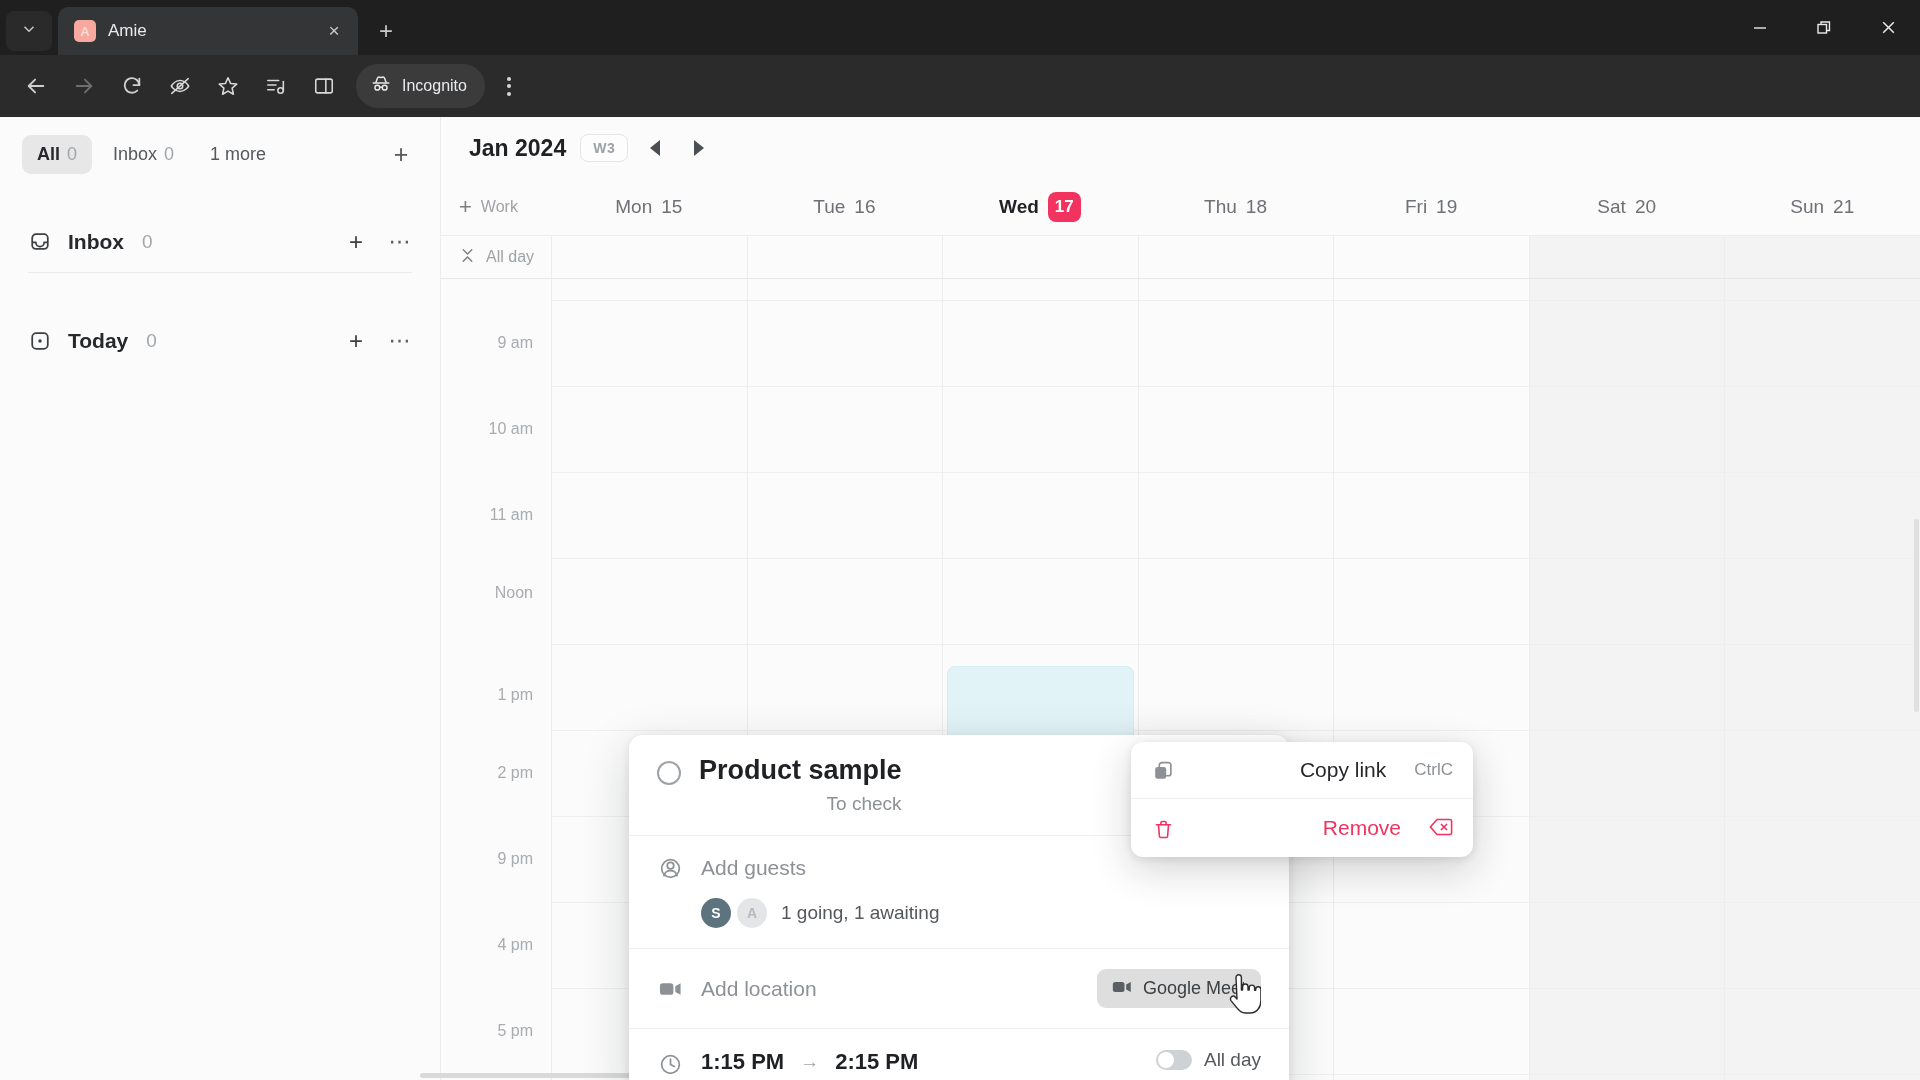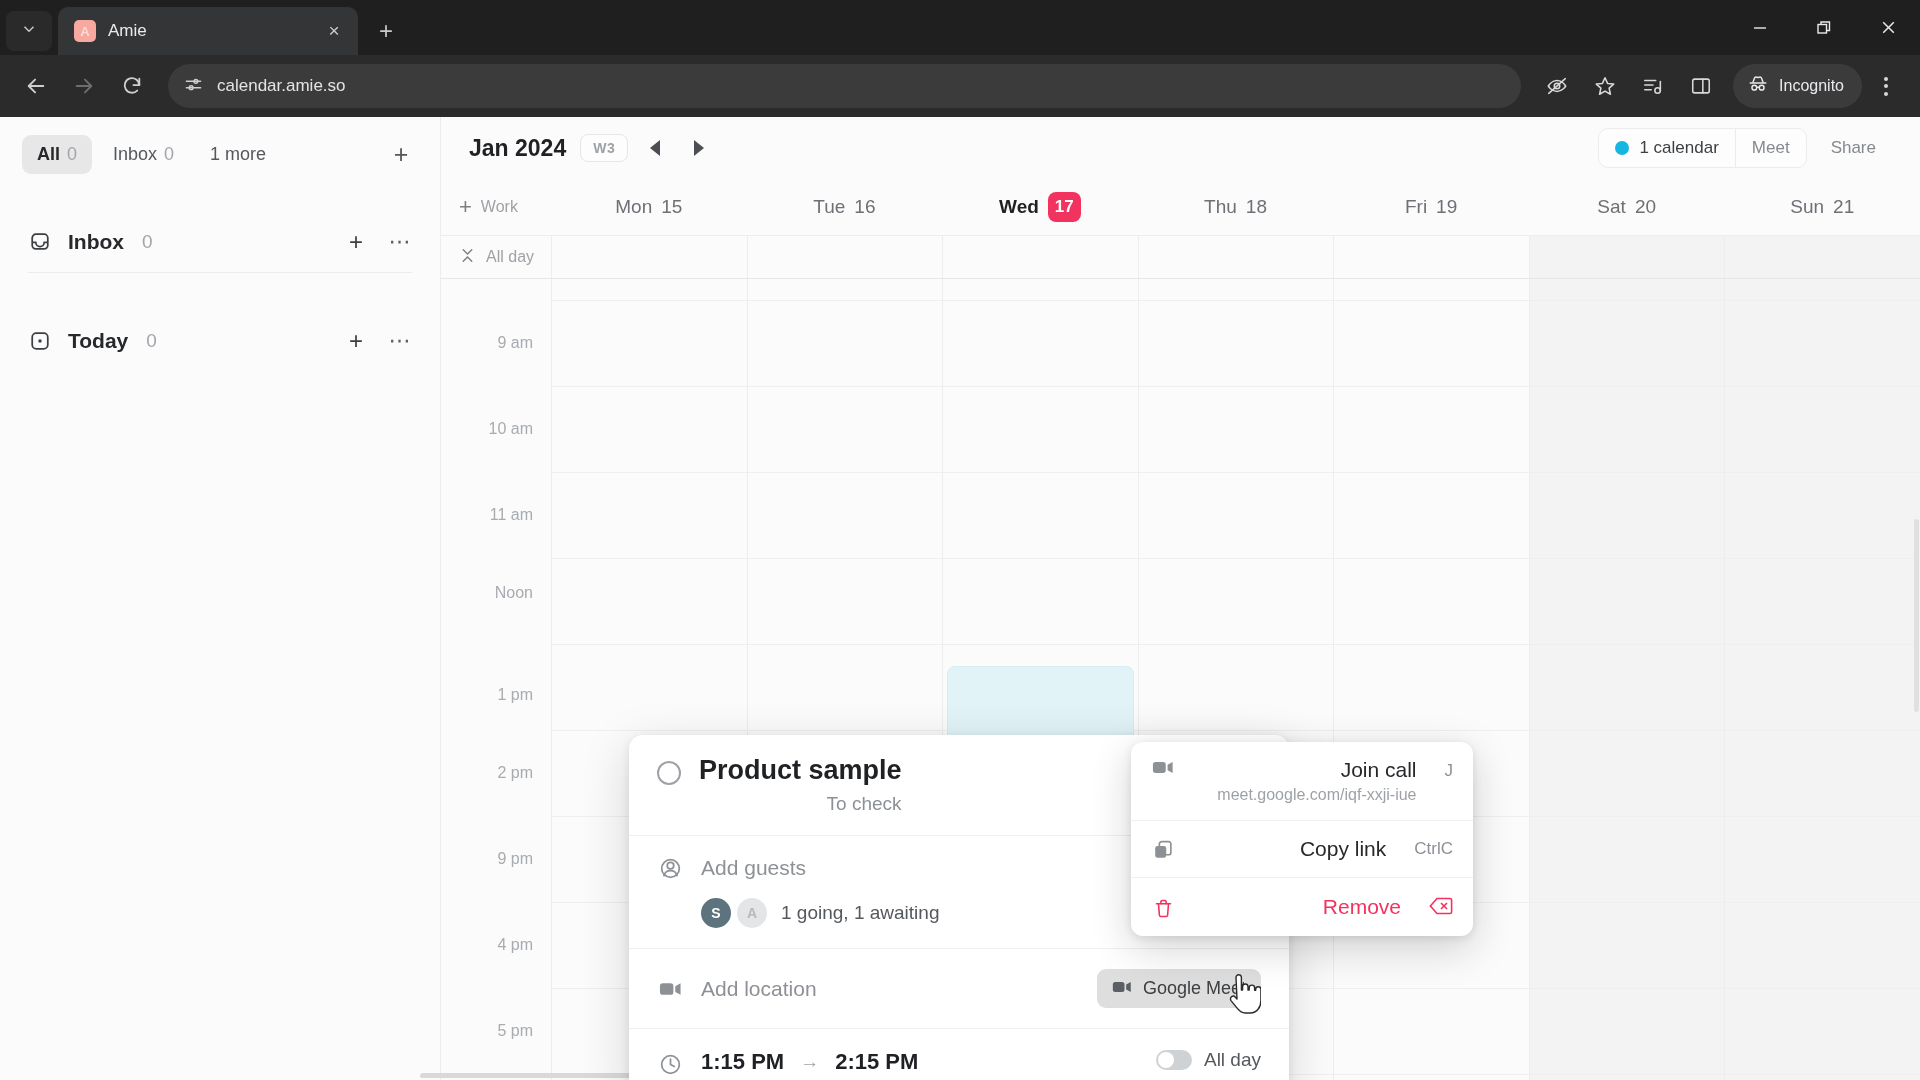--- a/index.html
+++ b/index.html
@@ -326,31 +326,20 @@
           <line x1="4" y1="12" x2="19" y2="12"></line>
           <polyline points="13,5 20,12 13,19"></polyline>
         </svg>
     </div>
     <div class="navbtn">
       <svg width="22" height="22" viewBox="0 0 24 24">
           <path d="M20 11a8 8 0 1 0-2.3 6"></path>
           <polyline points="20,4 20,11 13.5,11"></polyline>
         </svg>
     </div>
-    <div class="omnibox">
-      <span class="siteicon">
-        <svg width="19" height="19" viewBox="0 0 24 24">
-            <line x1="3" y1="8" x2="21" y2="8"></line>
-            <line x1="3" y1="16" x2="21" y2="16"></line>
-            <circle cx="15" cy="8" r="2.4"></circle>
-            <circle cx="9" cy="16" r="2.4"></circle>
-          </svg>
-      </span>
-      <span class="url">calendar.amie.so</span>
-    </div>
     <div class="tb-icon">
       <svg width="22" height="22" viewBox="0 0 24 24">
           <path d="M2.5 12s3.6-6 9.5-6 9.5 6 9.5 6-3.6 6-9.5 6S2.5 12 2.5 12z"></path>
           <circle cx="12" cy="12" r="3"></circle>
           <line x1="3" y1="20" x2="21" y2="4"></line>
         </svg>
     </div>
     <div class="tb-icon">
       <svg width="22" height="22" viewBox="0 0 24 24">
           <polygon points="12,3 14.8,9.2 21.5,9.9 16.5,14.4 17.9,21 12,17.6 6.1,21 7.5,14.4 2.5,9.9 9.2,9.2"></polygon>
@@ -449,30 +438,20 @@
       <div class="cal-head">
         <div class="cal-month">Jan 2024</div>
         <div class="w-badge">W3</div>
         <div class="arrow-btn">
             <span class="tri left"></span>
           </div>
         <div class="arrow-btn">
             <span class="tri right"></span>
           </div>
 
-        <div class="cal-head-right">
-          <div class="calgroup">
-            <div>
-              <span class="dot-cal"></span>
-              <span>1 calendar</span>
-            </div>
-            <div>Meet</div>
-          </div>
-          <div class="share-btn">Share</div>
-        </div>
       </div>
 
       <div class="daysrow">
         <div class="gutter">
           <span class="g-plus">+</span>
           <span class="g-lab">Work</span>
         </div>
         <div class="daycell">
           <span>Mon</span>
           <span>15</span>
@@ -702,33 +681,20 @@
               <span>All day</span>
             </div>
 
           </div>
         </div>
       </div>
 
     </div>
 
     <div class="ctxmenu">
-      <div class="ctx-item">
-        <span class="ctx-ic cam">
-          <svg width="22" height="15" viewBox="0 0 24 16">
-              <rect x="1" y="2" width="14" height="12" rx="3"></rect>
-              <polygon points="17,5 22.5,2 22.5,14 17,11"></polygon>
-            </svg>
-        </span>
-        <span class="ctx-body">
-          <span class="ctx-lab" style="display:block">Join call</span>
-          <span class="ctx-sub" style="display:block">meet.google.com/iqf-xxji-iue</span>
-        </span>
-        <span class="ctx-key">J</span>
-      </div>
       <div class="ctx-item" style="align-items:center">
         <span class="ctx-ic copy">
           <svg width="22" height="22" viewBox="0 0 24 24">
               <rect x="3.5" y="7.5" width="12" height="13" rx="2.6" fill="#8d9196" stroke="none"></rect>
               <path d="M8 7.5V5.4a2.6 2.6 0 0 1 2.6-2.6h7.4a2.6 2.6 0 0 1 2.6 2.6v9.2a2.6 2.6 0 0 1-2.6 2.6h-2.4"></path>
             </svg>
         </span>
         <span class="ctx-body">
           <span class="ctx-lab">Copy link</span>
         </span>

